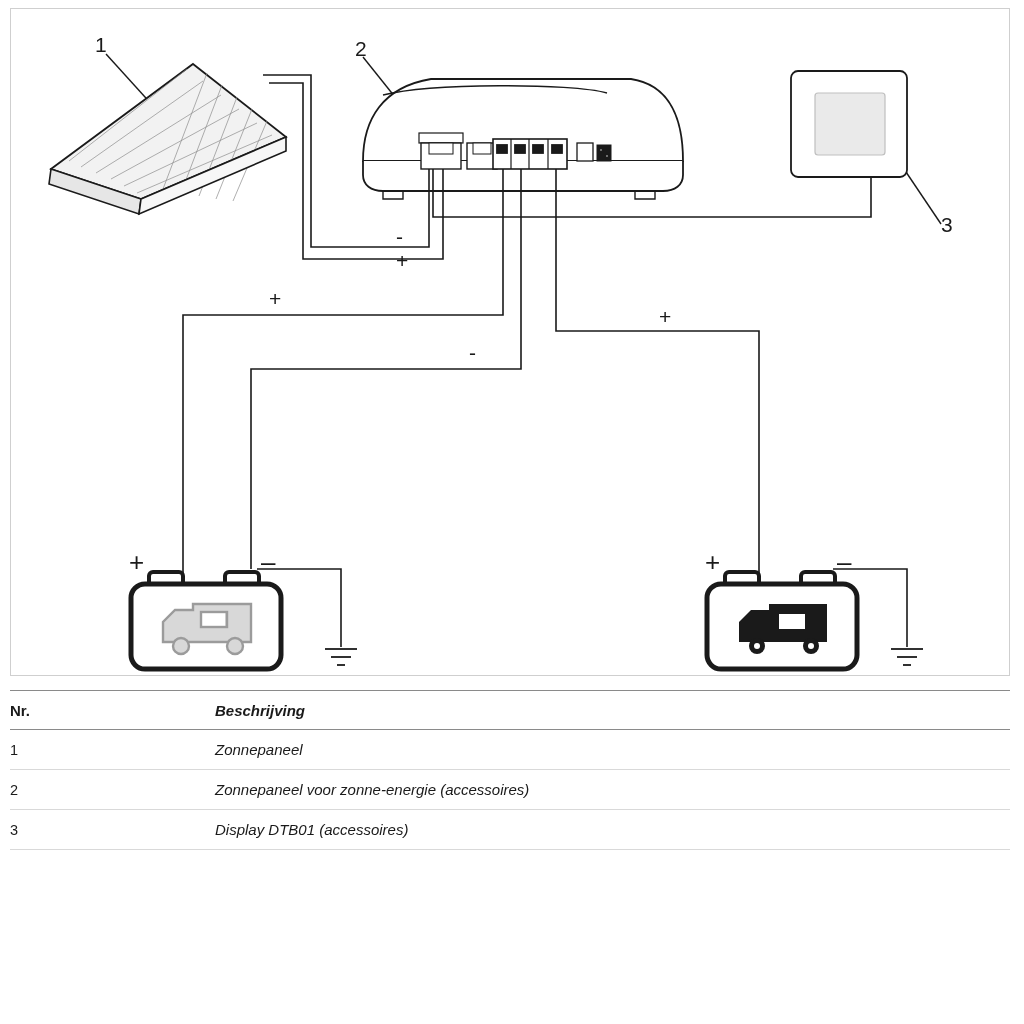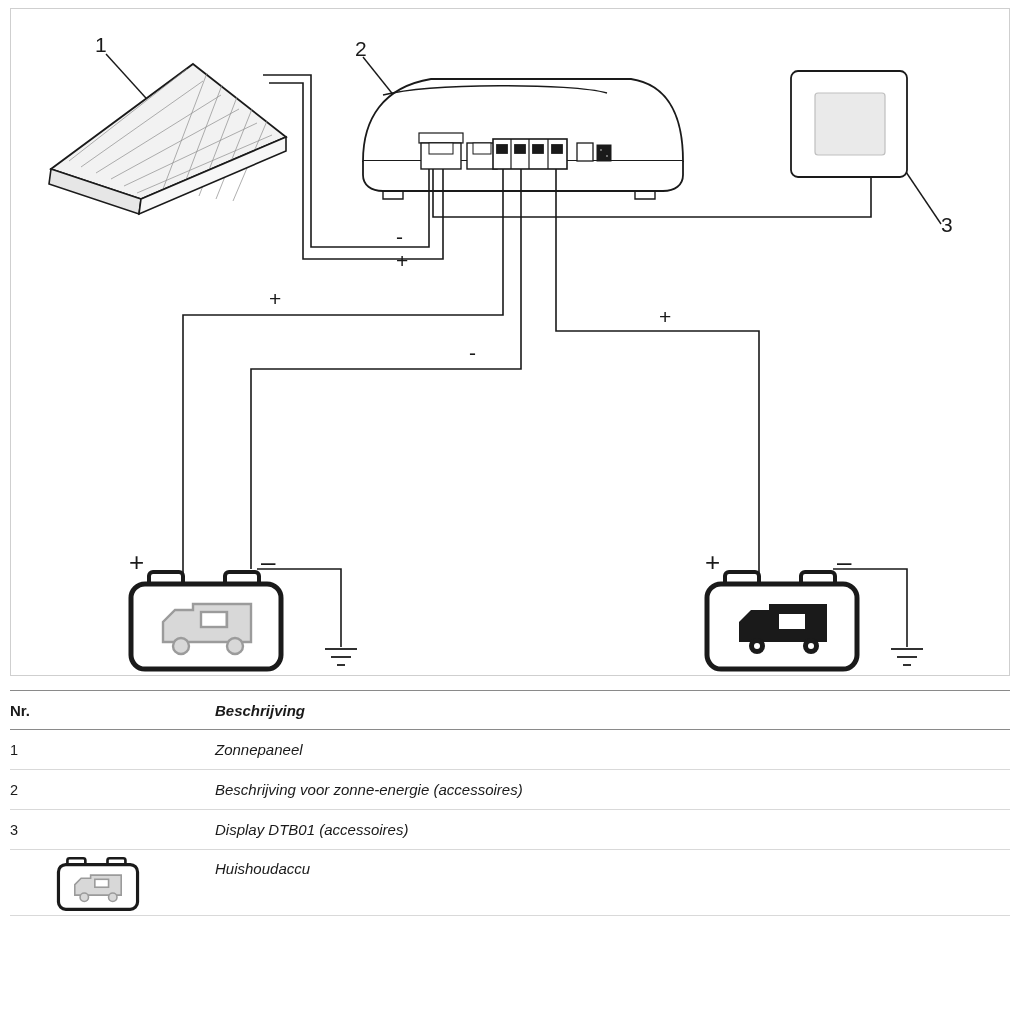--- a/index.html
+++ b/index.html
@@ -259,40 +259,22 @@
         <th class="col-desc">Beschrijving</th>
       </tr>
     </thead>
     <tbody>
       <tr>
         <td class="col-nr">1</td>
         <td class="col-desc">Zonnepaneel</td>
       </tr>
       <tr>
         <td class="col-nr">2</td>
-        <td class="col-desc">Beschrijving voor zonne-energie (accessoires)</td>
+        <td class="col-desc">Zonnepaneel voor zonne-energie (accessoires)</td>
       </tr>
       <tr>
         <td class="col-nr">3</td>
         <td class="col-desc">Display DTB01 (accessoires)</td>
       </tr>
-      <tr class="icon-row">
-        <td class="col-nr">
-          <div class="cell-icon">
-            <svg width="96" height="58" viewBox="0 0 156 110">
-              <rect x="20" y="8" width="34" height="14" rx="4" fill="#ffffff" stroke="#1a1a1a" stroke-width="5"></rect>
-              <rect x="96" y="8" width="34" height="14" rx="4" fill="#ffffff" stroke="#1a1a1a" stroke-width="5"></rect>
-              <rect x="3" y="20" width="150" height="85" rx="14" fill="#ffffff" stroke="#1a1a1a" stroke-width="6"></rect>
-              <g fill="#d8d8d8" stroke="#9b9b9b" stroke-width="3">
-                <path d="M34,78 L34,58 L46,46 L64,46 L64,40 L122,40 L122,78 Z"></path>
-              </g>
-              <rect x="72" y="48" width="26" height="15" fill="#ffffff" stroke="#9b9b9b" stroke-width="3"></rect>
-              <circle cx="52" cy="82" r="8" fill="#d8d8d8" stroke="#9b9b9b" stroke-width="3"></circle>
-              <circle cx="106" cy="82" r="8" fill="#d8d8d8" stroke="#9b9b9b" stroke-width="3"></circle>
-            </svg>
-          </div>
-        </td>
-        <td class="col-desc">Huishoudaccu</td>
-      </tr>
     </tbody>
   </table>
 
 </div>
 
 </body></html>

